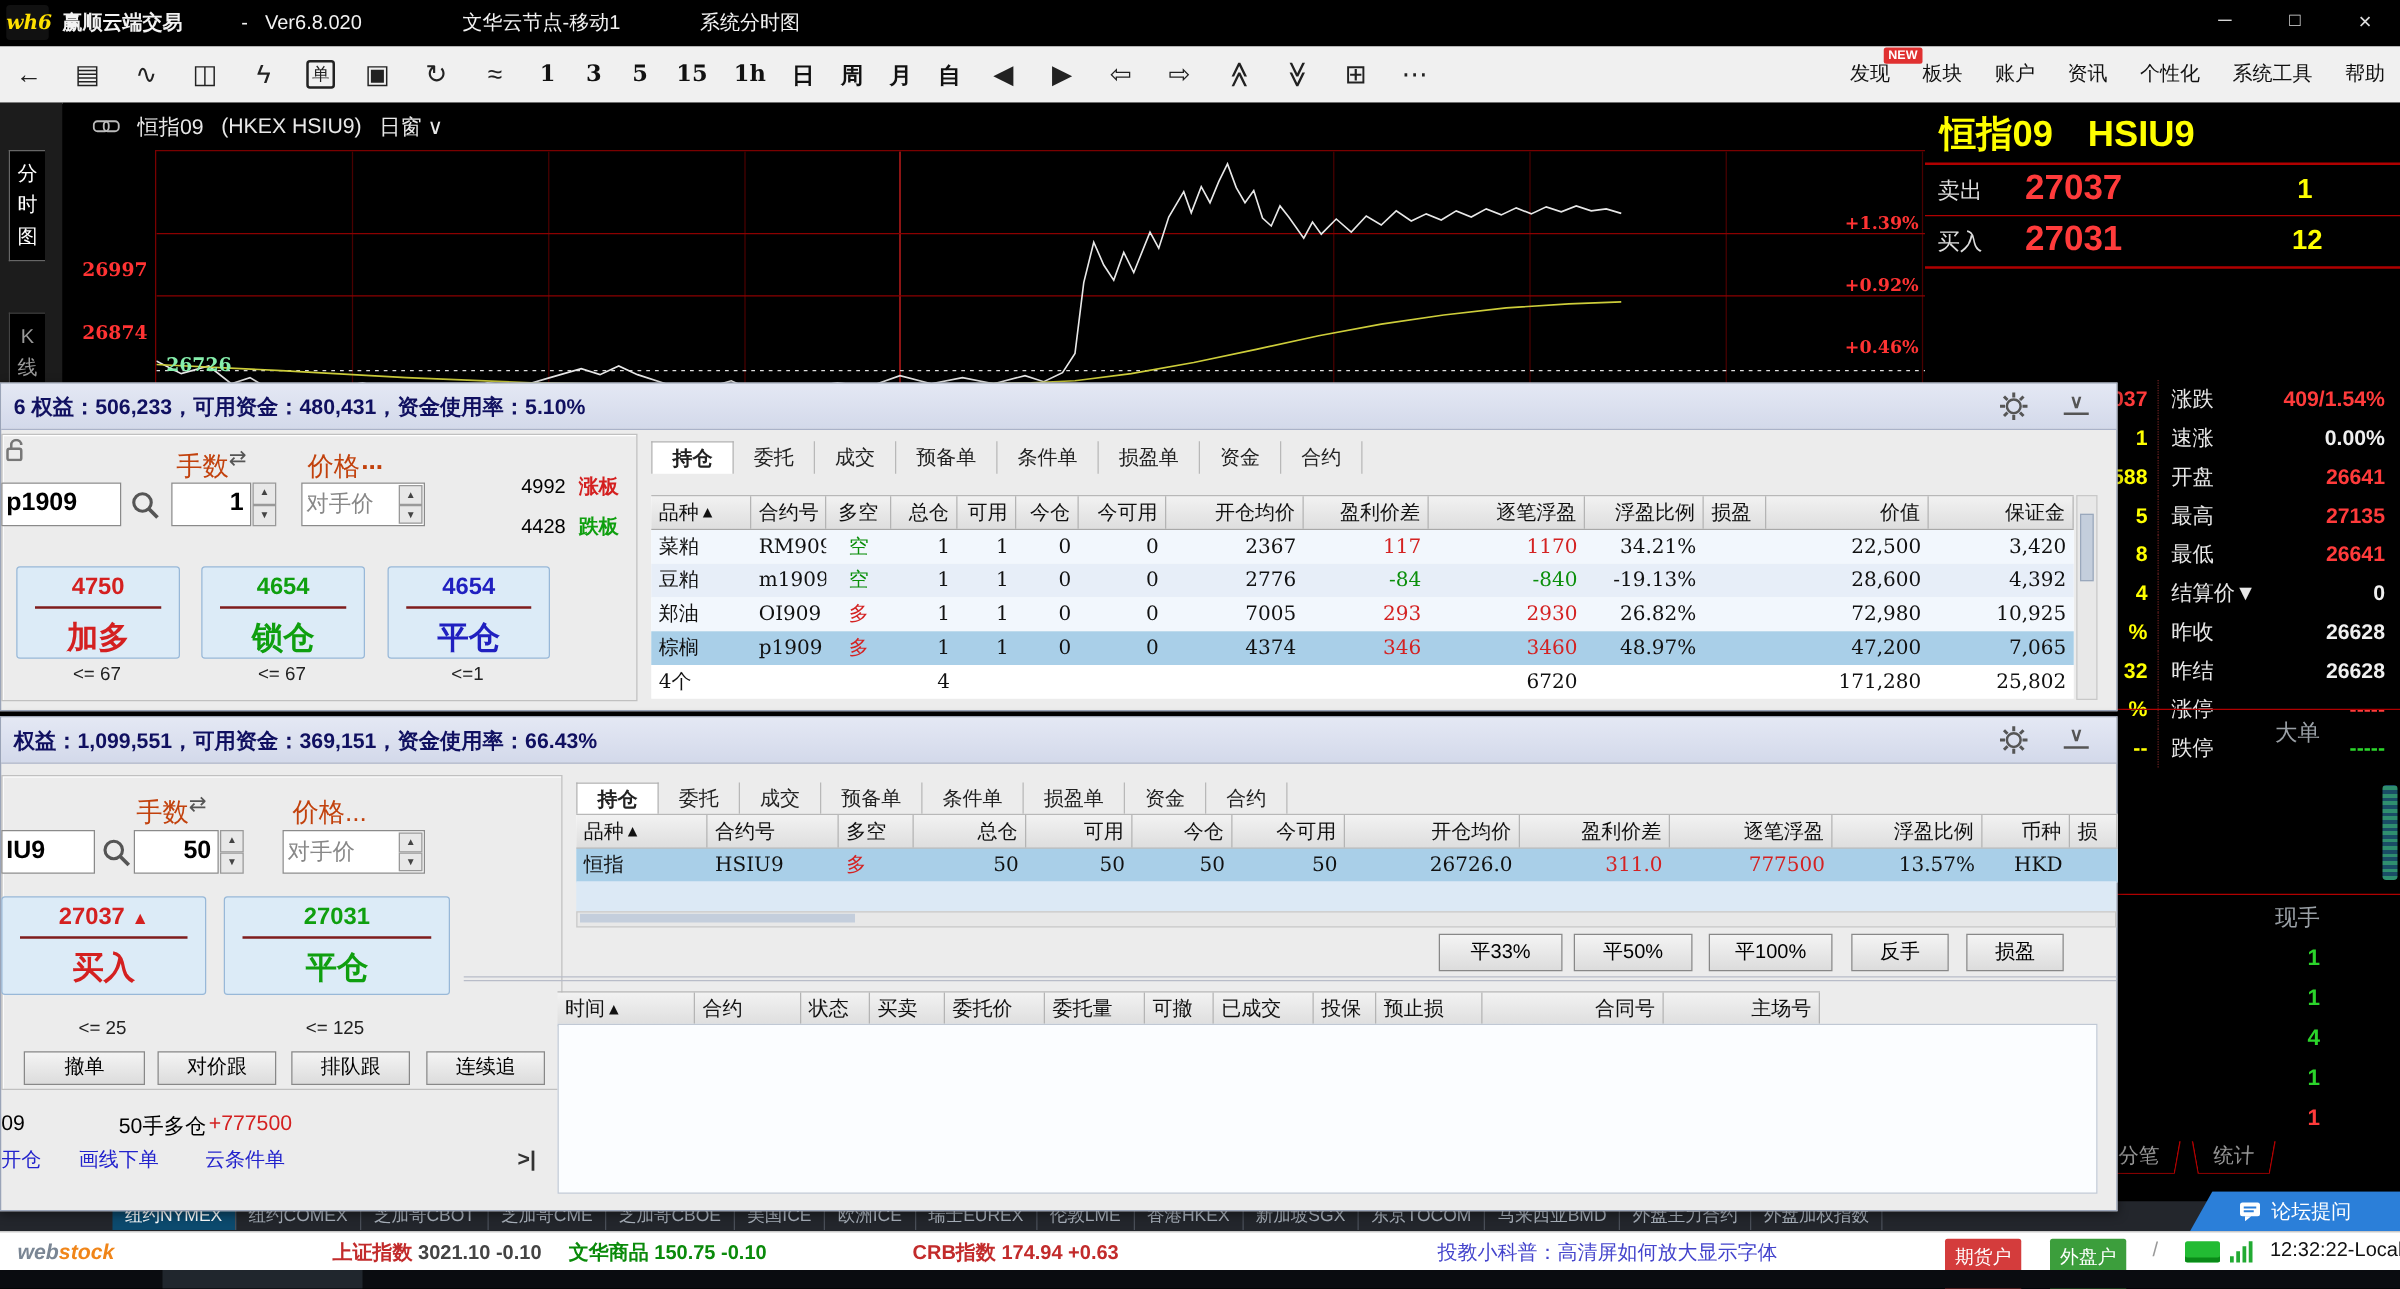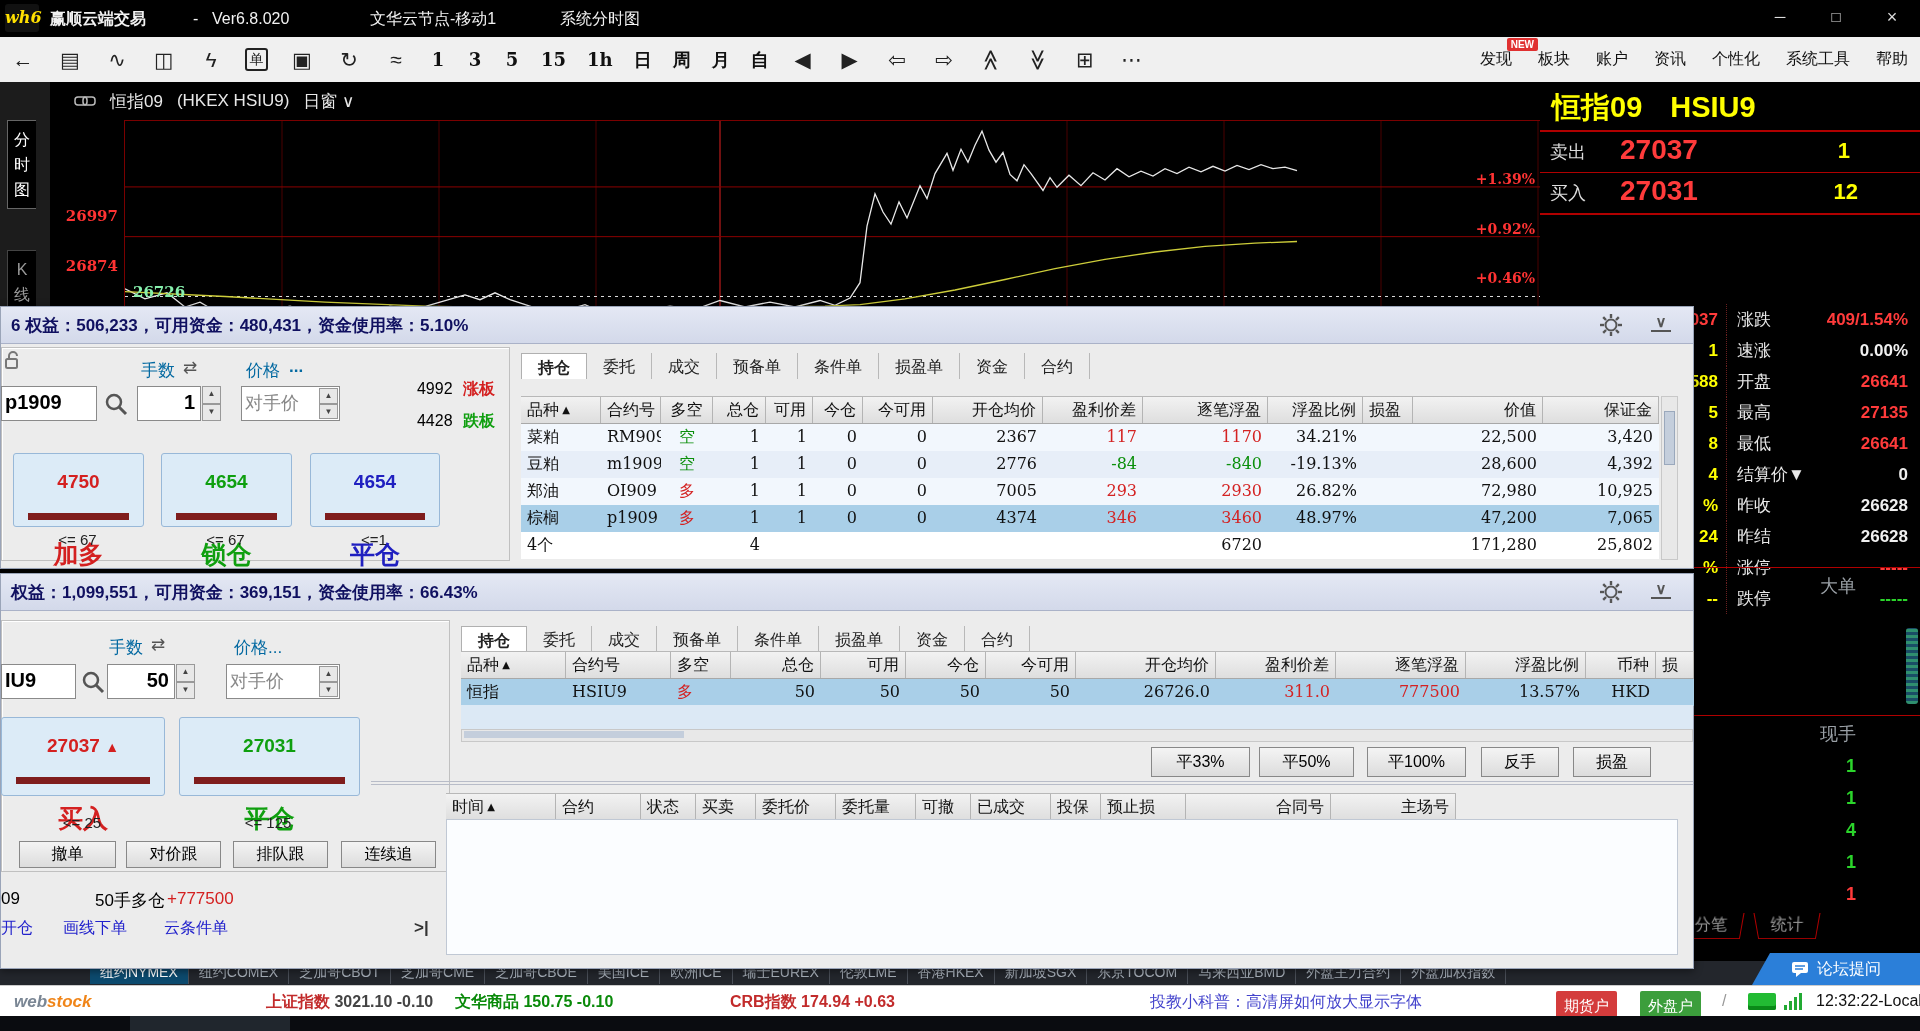--- a/index.html
+++ b/index.html
@@ -74,25 +74,25 @@
   .acct-text{position:absolute;left:10px;top:7px;font:bold 17px "Liberation Sans",sans-serif;color:#101060;}
   .gear{position:absolute;top:6px;cursor:pointer;}
   .collapse{position:absolute;top:7px;width:20px;text-align:center;color:#555;font:bold 15px sans-serif;
             border-bottom:2px solid #555;line-height:16px;cursor:pointer;}
   .panel-frame{position:absolute;border:1px solid #c0c0c0;box-shadow:inset 1px 1px 0 #fff;}
   .inp{position:absolute;background:#fff;border:1px solid #8a8a8a;box-sizing:border-box;}
   .inp .txt{position:absolute;left:3px;top:4px;font:bold 20px "Liberation Sans",sans-serif;color:#000;white-space:nowrap;}
   .spin{position:absolute;width:19px;box-sizing:border-box;}
   .spin div{height:50%;background:#e8e8e8;border:1px solid #999;box-sizing:border-box;
             font-size:8px;color:#444;text-align:center;line-height:14px;cursor:pointer;}
-  .flabel{position:absolute;font-size:17px;color:#0369a1;}
+  .flabel{position:absolute;font-size:21px;color:#c2410c;}
   .bigbtn{position:absolute;background:#dcebf7;border:1px solid #98b8d8;border-radius:3px;
           text-align:center;cursor:pointer;}
-  .bb-price{font:bold 19px "Liberation Sans",sans-serif;padding-top:5px;margin:12px 14px;
-            border-bottom:7px solid #7f1d1d;padding-bottom:20px;}
+  .bb-price{font:bold 19px "Liberation Sans",sans-serif;padding-top:5px;margin:0 14px;
+            border-bottom:2px solid #7f1d1d;padding-bottom:4px;}
   .bb-label{font:bold 25px "DejaVu Serif",serif;padding-top:6px;}
   .col-red{color:#d42020;} .col-green{color:#0f9f0f;} .col-blue{color:#2020c0;}
   .hint{position:absolute;font-size:15px;color:#222;text-align:center;width:130px;}
   .smallbtn{position:absolute;height:25px;background:linear-gradient(#f4f4f4,#dcdcdc);
             border:1px solid #888;font-size:16px;text-align:center;line-height:24px;cursor:pointer;}
   .bluelink{position:absolute;color:#2222cc;font-size:16px;cursor:pointer;}
   
   .tabs-row{position:absolute;display:flex;height:26px;font-size:16px;}
   .ttab{padding:1px 16px 0;color:#222;border-right:1px solid #b8b8b8;cursor:pointer;line-height:25px;}
   .ttab.active{background:#fff;border:1px solid #b0b0b0;border-bottom:none;font-weight:bold;}
@@ -315,21 +315,21 @@
           <div class="q-l frag">
             <span>%</span>
           </div>
           <div class="q-r">
             <span>昨收</span>
             <span class="q-val vw">26628</span>
           </div>
         </div>
         <div class="q-row">
           <div class="q-l frag">
-            <span>24</span>
+            <span>32</span>
           </div>
           <div class="q-r">
             <span>昨结</span>
             <span class="q-val vw">26628</span>
           </div>
         </div>
         <div class="q-row">
           <div class="q-l frag">
             <span>%</span>
           </div>

